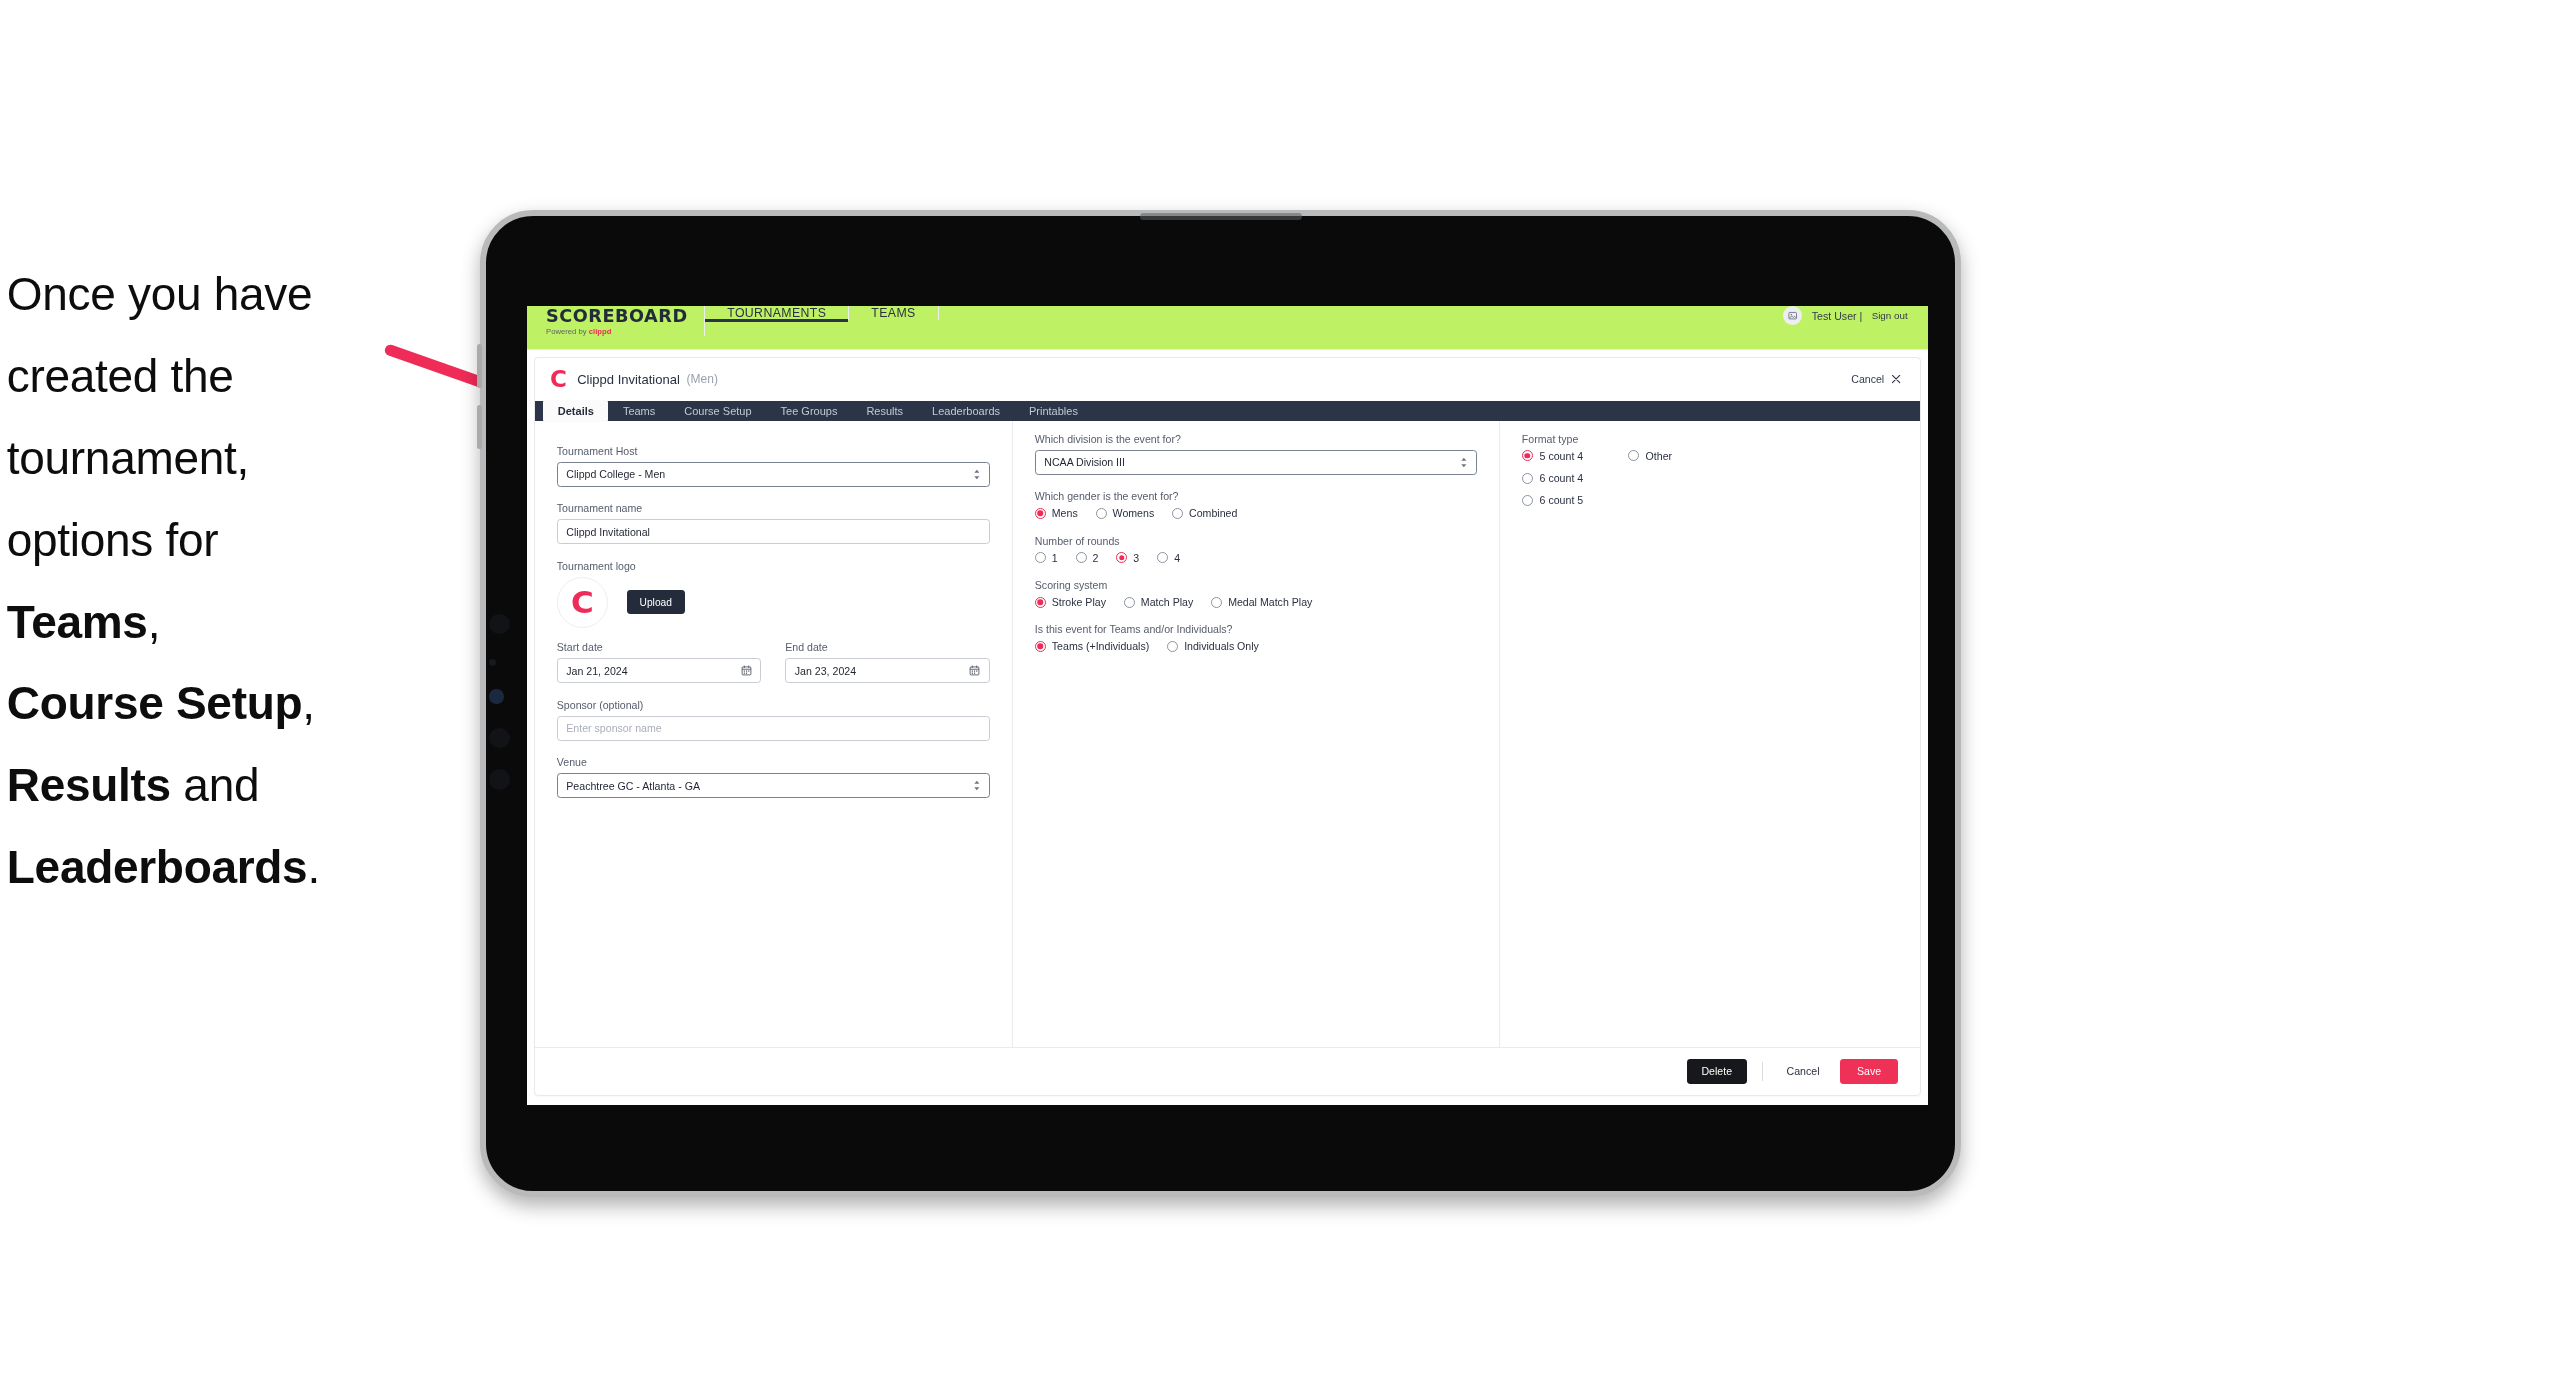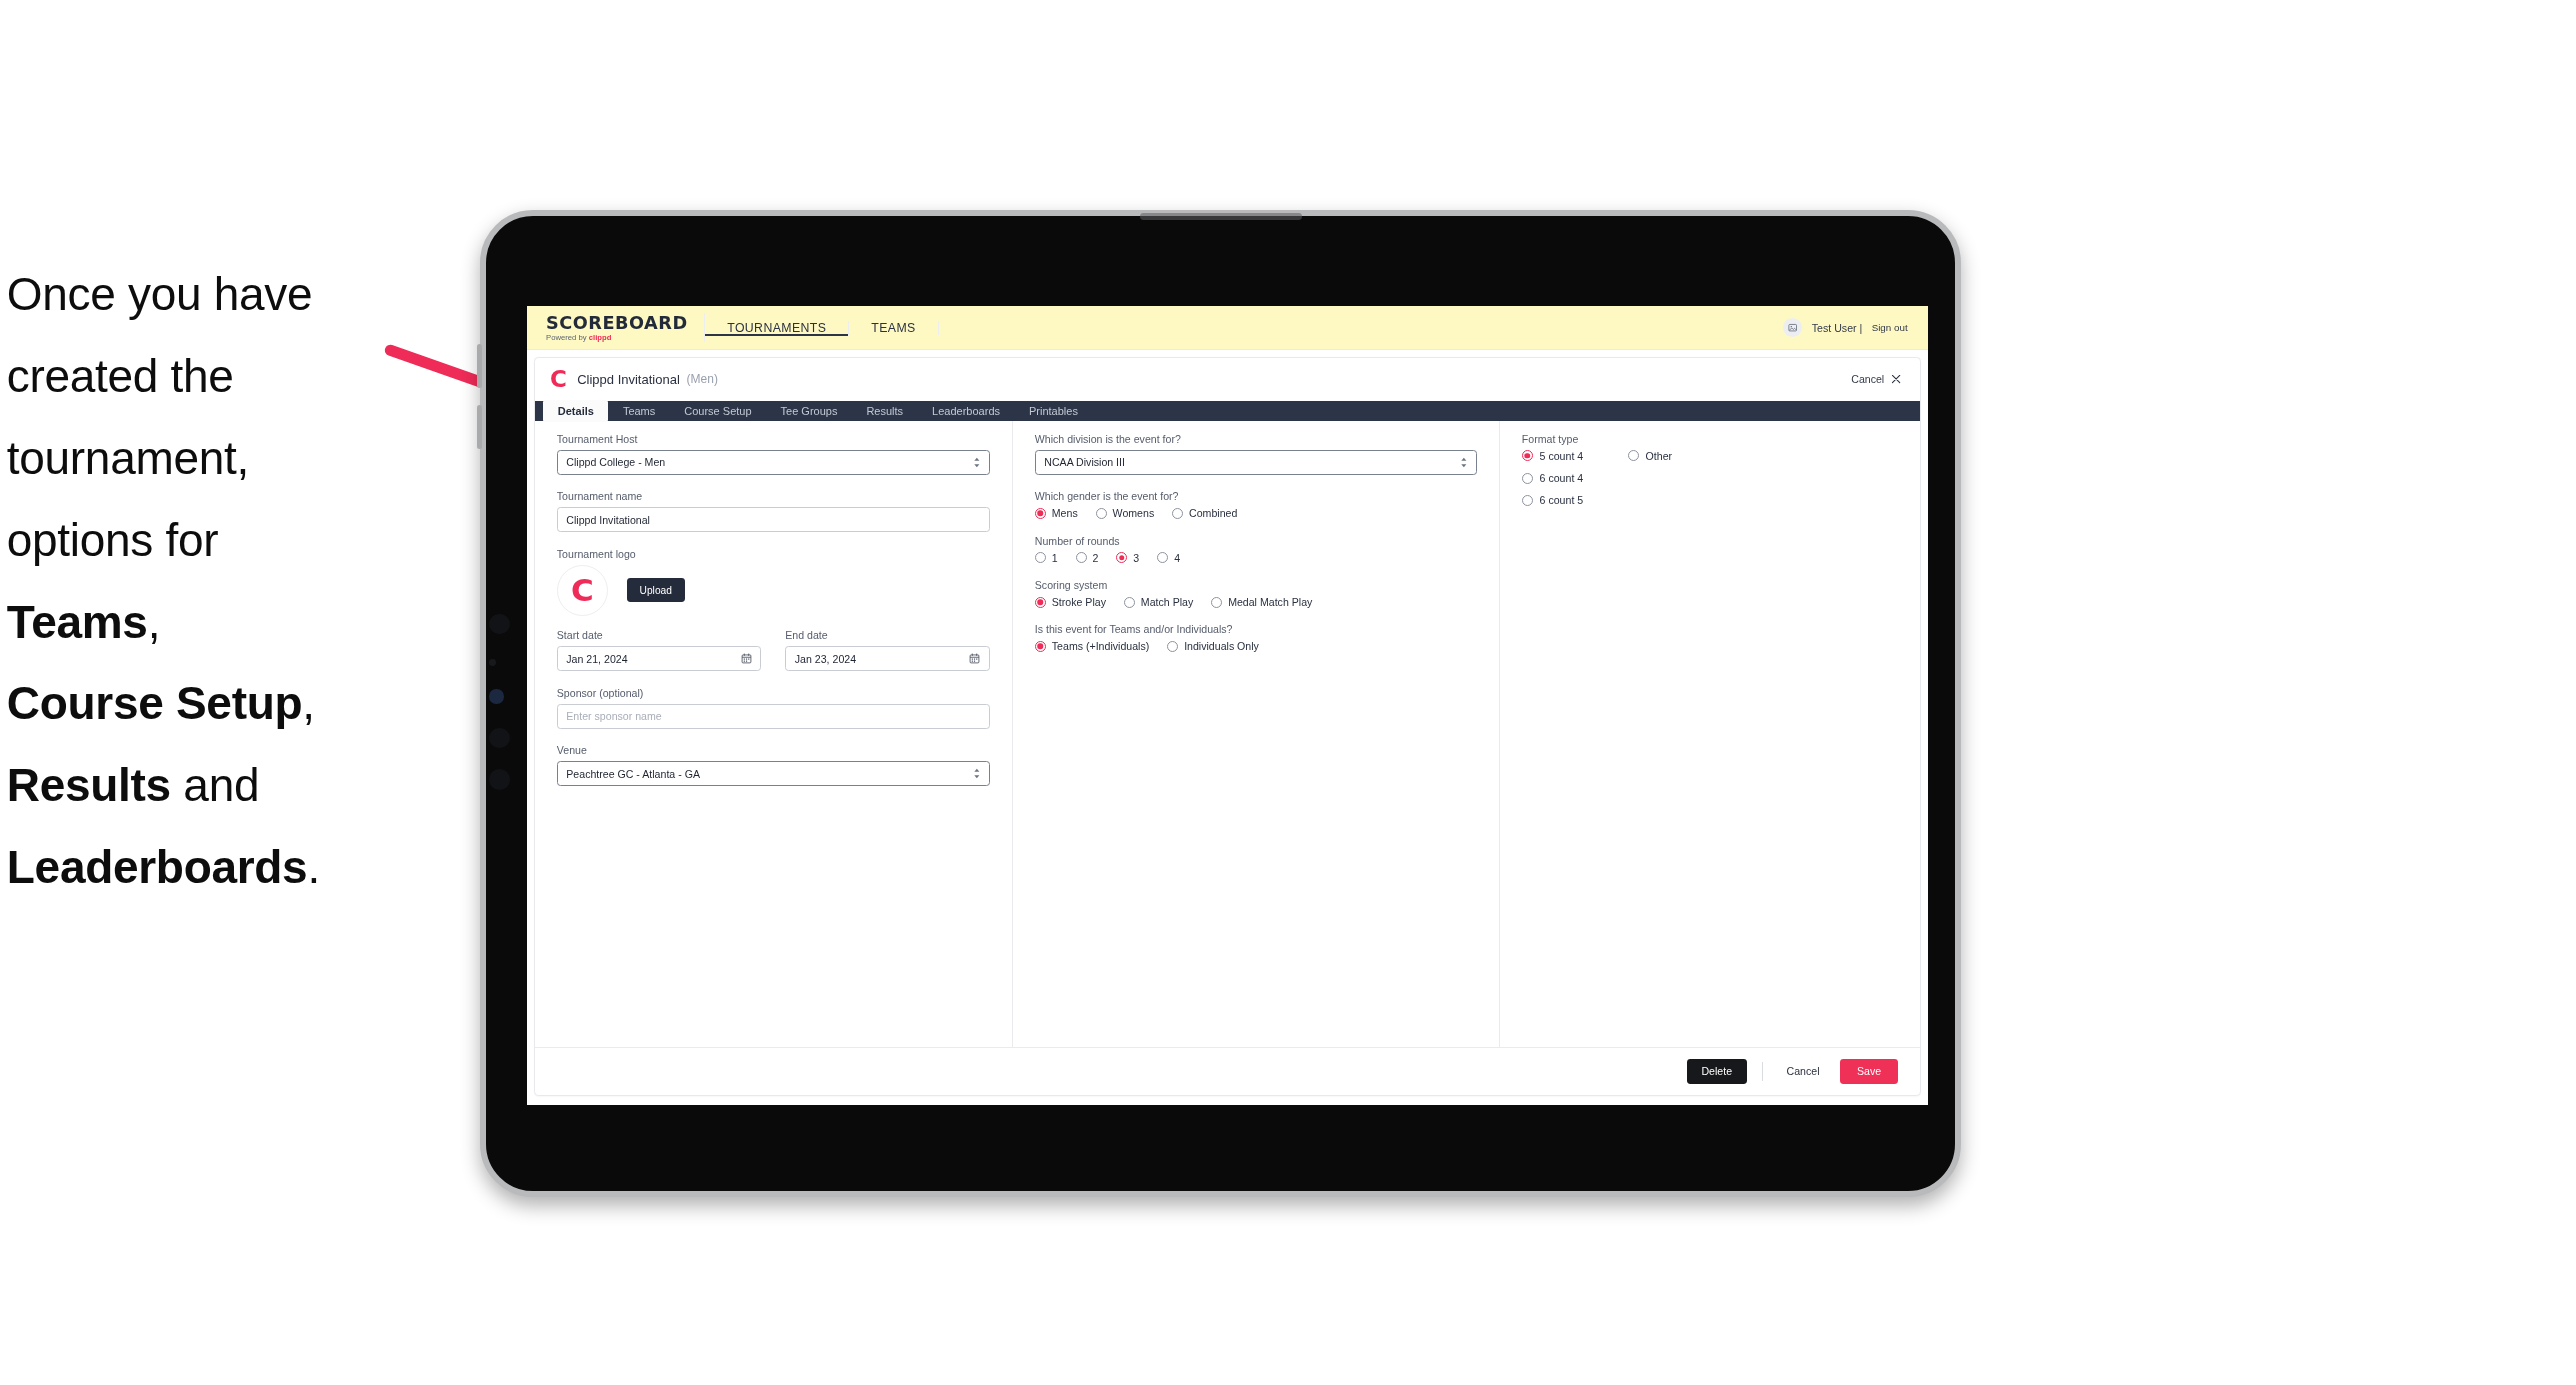--- a/index.html
+++ b/index.html
@@ -50,22 +50,22 @@
 
   
   .screen {
     position: absolute; left: 41px; top: 90px;
     width: 1401px; height: 799px;
     background: #ffffff; overflow: hidden;
   }
 
   
   .topnav {
-    display: flex; align-items: center; height: 44px;
-    background: #fef9c3; border-bottom: 1.7px solid #e9eaee;
+    display: flex; align-items: flex-start; height: 44px;
+    background: #bef264; border-bottom: 1.7px solid #e9eaee;
   }
   .brand {
     display: flex; flex-direction: column; justify-content: center;
     padding: 0 22px 0 19px; border-right: 0.9px solid #eceef1;
   }
   .brand-main {
     font-size: 17px; font-weight: 700; letter-spacing: 0.5px;
     color: #232b3a; font-family: "DejaVu Sans", sans-serif;
     transform: scaleX(1.04); transform-origin: left center;
   }
@@ -117,21 +117,21 @@
   }
   .tab {
     font-size: 11px; color: #c3c9d4; padding: 0 14.5px; height: 22px;
     display: flex; align-items: center; border-radius: 2.6px;
   }
   .tab.active { background: #fbfbfc; color: #242b3a; font-weight: 600; }
 
   
   .cols { display: flex; flex: 1; min-height: 0; }
   .col { padding: 12px 22px 0 22px; }
-  .col-1 { width: 477px; }
+  .col-1 { width: 477px; margin-top: 12px; }
   .col-2 { width: 487px; border-left: 0.9px solid #e9ebef; }
   .col-3 { flex: 1; border-left: 0.9px solid #e9ebef; }
 
   .fl { font-size: 10.6px; color: #555c6b; margin-bottom: 5.1px; display: block; }
   .fl.t { margin-top: 15.3px; }
 
   .fld {
     width: 100%; height: 25px; border: 0.9px solid #7a818e; border-radius: 3.4px;
     background: #fff; display: flex; align-items: center; padding: 0 8.5px;
     font-size: 10.6px; color: #1f2431;

